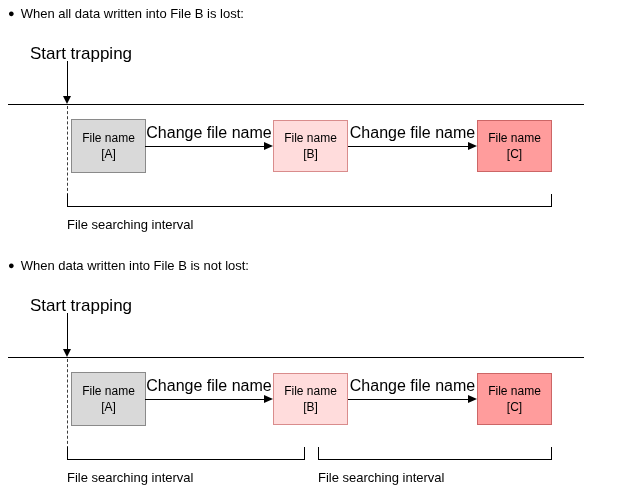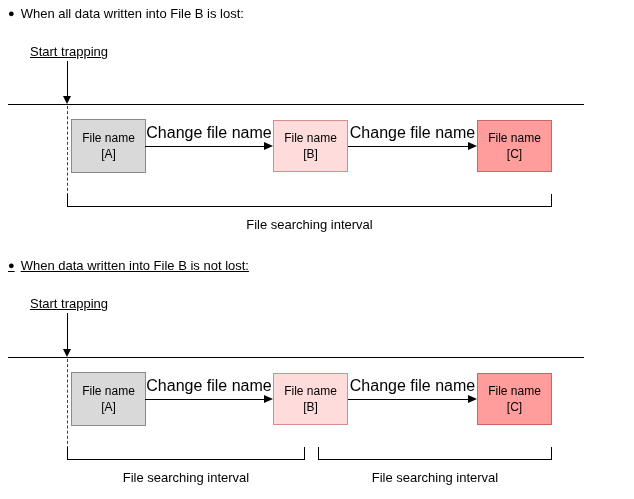--- a/index.html
+++ b/index.html
@@ -4,21 +4,21 @@
 <style>
   * { margin:0; padding:0; box-sizing:border-box; }
   html,body { background:#ffffff; }
   body { font-family:"Liberation Sans", sans-serif; color:#000; }
 
   .diagram { position:relative; width:584px; height:499px; background:#fff; overflow:hidden; }
 
   .heading { position:absolute; font-size:13px; white-space:nowrap; }
   .bullet { font-size:11px; margin-right:6px; position:relative; top:-1px; }
 
-  .label { position:absolute; font-size:13px; white-space:nowrap;text-decoration:underline; }
+  .label { position:absolute; font-size:17px; white-space:nowrap; }
 
   .hline { position:absolute; height:0; border-top:1px solid #000; }
   .vline { position:absolute; width:0; border-left:1px solid #000; }
   .vdash { position:absolute; width:0; border-left:1px dashed #3c3c3c; }
 
   .ah-right    { position:absolute; width:0; height:0;
                  border-top:5px solid transparent; border-bottom:5px solid transparent;
                  border-left:16px solid #000; }
   .ah-right-sm { position:absolute; width:0; height:0;
                  border-top:4px solid transparent; border-bottom:4px solid transparent;
@@ -31,21 +31,21 @@
              align-items:center; justify-content:center;
              font-size:12px; line-height:1.35; text-align:center; }
   .box-a { background:#d9d9d9; border:1px solid #8a8a8a; }
   .box-b { background:#ffdcdc; border:1px solid #d98c8c; }
   .box-c { background:#ff9c9c; border:1px solid #cc6666; }
 
   .arrow-label { position:absolute; font-size:16px; text-align:center; white-space:nowrap; }
 
   .bracket { position:absolute; border-left:1px solid #000; border-right:1px solid #000;
              border-bottom:1px solid #000; }
-  .interval-label { position:absolute; font-size:13px; text-align:center; white-space:nowrap; }
+  .interval-label { position:absolute; font-size:13px; white-space:nowrap; }
 </style>
 </head>
 <body>
 
 <div class="diagram">
 
   <div class="heading" style="left:8px; top:6px;">
     <span class="bullet">●</span><span>When all data written into File B is lost:</span>
   </div>
 
@@ -78,21 +78,21 @@
   <div class="ah-right-sm" style="left:468px; top:142px;"></div>
 
   <div class="filebox box-c" style="left:477px; top:120px; height:52px;">
     <span>File name</span>
     <span>[C]</span>
   </div>
 
   <div class="bracket" style="left:67px; top:194px; width:485px; height:13px;"></div>
   <div class="interval-label" style="left:67px; top:217px; width:485px;">File searching interval</div>
 
-  <div class="heading" style="left:8px; top:258px;text-decoration:underline;">
+  <div class="heading" style="left:8px; top:258px;">
     <span class="bullet">●</span><span>When data written into File B is not lost:</span>
   </div>
 
   <div class="label" style="left:30px; top:296px;">Start trapping</div>
 
   <div class="vline" style="left:67px; top:313px; height:36px;"></div>
   <div class="ah-down" style="left:63px; top:349px;"></div>
 
   <div class="hline" style="left:8px; top:357px; width:600px;"></div>
   <div class="ah-right" style="left:606px; top:352px;"></div>

